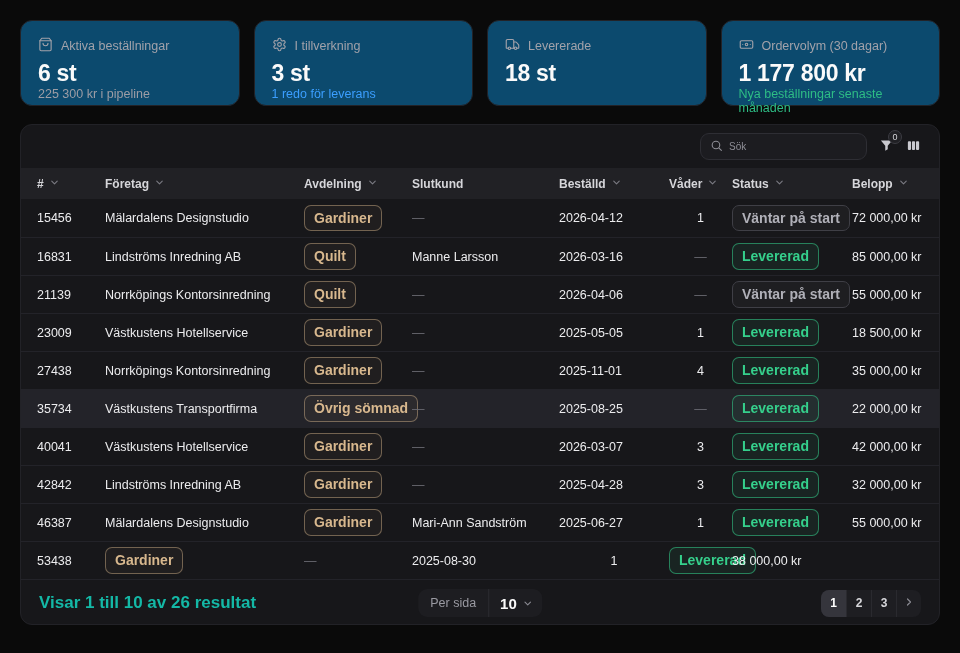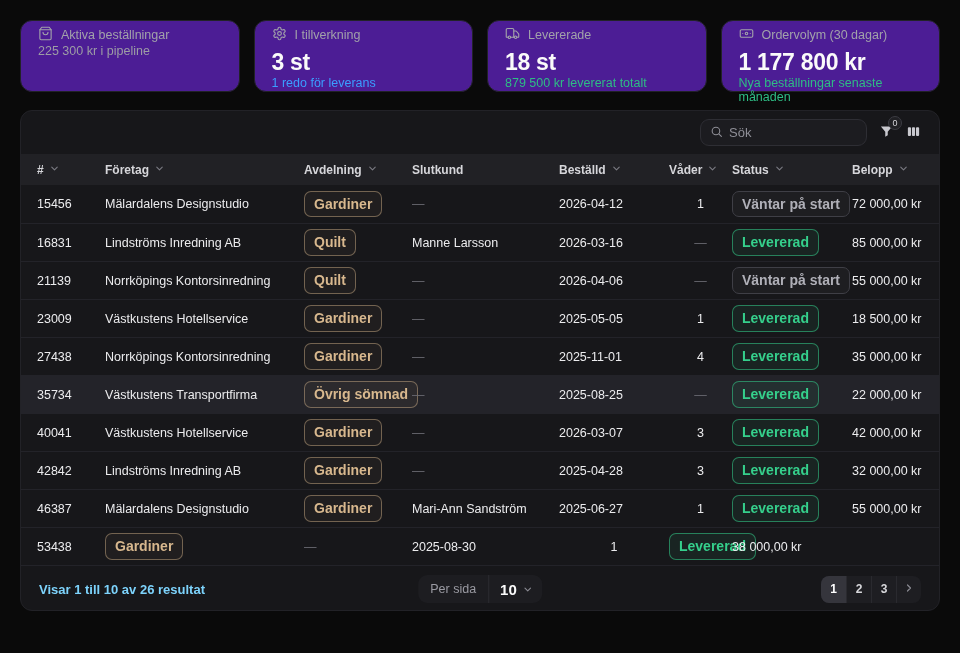--- a/index.html
+++ b/index.html
@@ -3,41 +3,41 @@
 <meta charset="utf-8">
 <style>
   * { margin:0; padding:0; box-sizing:border-box; }
   html,body { width:960px; height:653px; background:#0a0a0a; overflow:hidden;
     font-family:"Liberation Sans","DejaVu Sans",sans-serif; color:#ececee; }
 
   .page { width:960px; height:653px; }
 
   
   .cards { display:flex; gap:14px; padding:20px 20px 0 20px; }
-  .card { flex:1; height:72px; background:#4c1d95; border:1px solid #222227;
-    border-radius:12px; padding:5px 17px; }
+  .card { flex:1; height:86px; background:#0c4a6e; border:1px solid #222227;
+    border-radius:12px; padding:16px 17px; }
   .card-head { display:flex; align-items:center; gap:8px; color:#a2a2aa; font-size:12.5px; }
   .card-head svg { width:15px; height:15px; stroke:#a2a2aa; flex:none; }
   .card-value { margin-top:5px; font-size:23px; font-weight:700; color:#fafafa; letter-spacing:-0.3px; }
   .card-sub { font-size:12.5px; }
   .sub-gray  { color:#9d9da5; }
   .sub-blue  { color:#3b9eff; }
   .sub-green { color:#2ebd85; }
 
   
   .panel { margin:18px 20px 0 20px; height:501px; background:#17171a;
     border:1px solid #222227; border-radius:12px; display:flex; flex-direction:column; overflow:hidden; }
 
   .toolbar { height:43px; display:flex; align-items:center; justify-content:flex-end;
     gap:12px; padding:0 18px; flex:none; }
   .search { width:167px; height:27px; background:#1c1c20; border:1px solid #2e2e34;
     border-radius:9px; display:flex; align-items:center; gap:6px; padding:0 9px; }
   .search svg { width:13px; height:13px; stroke:#8e8e96; flex:none; }
   .search input { flex:1; min-width:0; background:transparent; border:none; outline:none;
-    color:#e5e5e7; font-size:13px; font-family:inherit; }
+    color:#e5e5e7; font-size:10px; font-family:inherit; }
   .search input::placeholder { color:#8e8e96; }
   .icon-btn { position:relative; background:none; border:none; cursor:pointer;
     display:flex; align-items:center; padding:0; }
   .icon-btn svg { width:15px; height:15px; }
   .filter-badge { position:absolute; top:-8px; right:-8px; width:14px; height:14px;
     border-radius:50%; background:#202024; border:1px solid #3c3c43; color:#d4d4d8;
     font-size:9px; display:flex; align-items:center; justify-content:center; }
 
   .grid { display:grid; grid-template-columns:68px 199px 108px 147px 110px 63px 120px 1fr;
     align-items:center; padding-left:16px; }
@@ -53,21 +53,21 @@
   .muted { color:#6b6b73; }
 
   .badge { display:inline-block; padding:3px 9px; border-radius:7px; font-size:14px; font-weight:600;
     line-height:1.3; white-space:nowrap; }
   .badge-amber { color:#d8b88e; border:1px solid rgba(216,184,142,.45); background:rgba(216,184,142,.05); }
   .badge-green { color:#35d08c; border:1px solid rgba(53,208,140,.55); background:rgba(53,208,140,.07); }
   .badge-gray  { color:#b0b0b8; border:1px solid #3f3f46; background:rgba(255,255,255,.03); }
 
   .tfoot { margin-top:auto; flex:none; height:47px; border-top:1px solid #232329;
     display:flex; align-items:center; padding:0 18px; position:relative; }
-  .results { font-size:13px; color:#7dd3fc; font-weight:600; }
+  .results { font-size:17px; color:#14b8a6; font-weight:600; }
 
   .per-page { position:absolute; left:50%; transform:translateX(-50%); height:28px;
     background:#1d1d21; border-radius:9px; display:flex; align-items:center; overflow:hidden; cursor:pointer; }
   .per-page .lbl { padding:0 12px; font-size:12.5px; color:#9a9aa2; }
   .per-page .sep { width:1px; height:28px; background:#2c2c31; }
   .per-page .val { padding:0 9px 0 11px; font-size:15px; font-weight:600; color:#fafafa;
     display:flex; align-items:flex-end; gap:5px; }
   .per-page svg { width:11px; height:11px; stroke:#8a8a92; }
 
   .pagination { margin-left:auto; display:flex; background:#1e1e22; border-radius:8px;
@@ -90,20 +90,21 @@
       <div class="card-head">
         <span>
           <svg viewBox="0 0 24 24" fill="none" stroke-width="1.8" stroke-linecap="round" stroke-linejoin="round">
               <path d="M6 2 3 6v14a2 2 0 0 0 2 2h14a2 2 0 0 0 2-2V6l-3-4Z"></path>
               <path d="M3 6h18"></path>
               <path d="M16 10a4 4 0 0 1-8 0"></path>
             </svg>
         </span>
         <span>Aktiva beställningar</span>
       </div>
+      <div class="card-value">6 st</div>
       <div class="card-sub sub-gray">225 300 kr i pipeline</div>
     </div>
 
     <div class="card">
       <div class="card-head">
         <span>
           <svg viewBox="0 0 24 24" fill="none" stroke-width="1.8" stroke-linecap="round" stroke-linejoin="round">
               <path d="M12.22 2h-.44a2 2 0 0 0-2 2v.18a2 2 0 0 1-1 1.73l-.43.25a2 2 0 0 1-2 0l-.15-.08a2 2 0 0 0-2.73.73l-.22.38a2 2 0 0 0 .73 2.73l.15.1a2 2 0 0 1 1 1.72v.51a2 2 0 0 1-1 1.74l-.15.09a2 2 0 0 0-.73 2.73l.22.38a2 2 0 0 0 2.73.73l.15-.08a2 2 0 0 1 2 0l.43.25a2 2 0 0 1 1 1.73V20a2 2 0 0 0 2 2h.44a2 2 0 0 0 2-2v-.18a2 2 0 0 1 1-1.73l.43-.25a2 2 0 0 1 2 0l.15.08a2 2 0 0 0 2.73-.73l.22-.39a2 2 0 0 0-.73-2.73l-.15-.08a2 2 0 0 1-1-1.74v-.5a2 2 0 0 1 1-1.74l.15-.09a2 2 0 0 0 .73-2.73l-.22-.38a2 2 0 0 0-2.73-.73l-.15.08a2 2 0 0 1-2 0l-.43-.25a2 2 0 0 1-1-1.73V4a2 2 0 0 0-2-2z"></path>
               <circle cx="12" cy="12" r="3"></circle>
             </svg>
@@ -121,21 +122,20 @@
               <path d="M14 18V6a2 2 0 0 0-2-2H4a2 2 0 0 0-2 2v11a1 1 0 0 0 1 1h2"></path>
               <path d="M15 18H9"></path>
               <path d="M19 18h2a1 1 0 0 0 1-1v-3.65a1 1 0 0 0-.22-.62l-3.48-4.35A1 1 0 0 0 17.52 8H14"></path>
               <circle cx="17" cy="18" r="2"></circle>
               <circle cx="7" cy="18" r="2"></circle>
             </svg>
         </span>
         <span>Levererade</span>
       </div>
       <div class="card-value">18 st</div>
-      <div class="card-sub sub-green">879 500 kr levererat totalt</div>
     </div>
 
     <div class="card">
       <div class="card-head">
         <span>
           <svg viewBox="0 0 24 24" fill="none" stroke-width="1.8" stroke-linecap="round" stroke-linejoin="round">
               <rect x="2" y="6" width="20" height="12" rx="2"></rect>
               <circle cx="12" cy="12" r="2"></circle>
               <path d="M6 12h.01M18 12h.01"></path>
             </svg>

